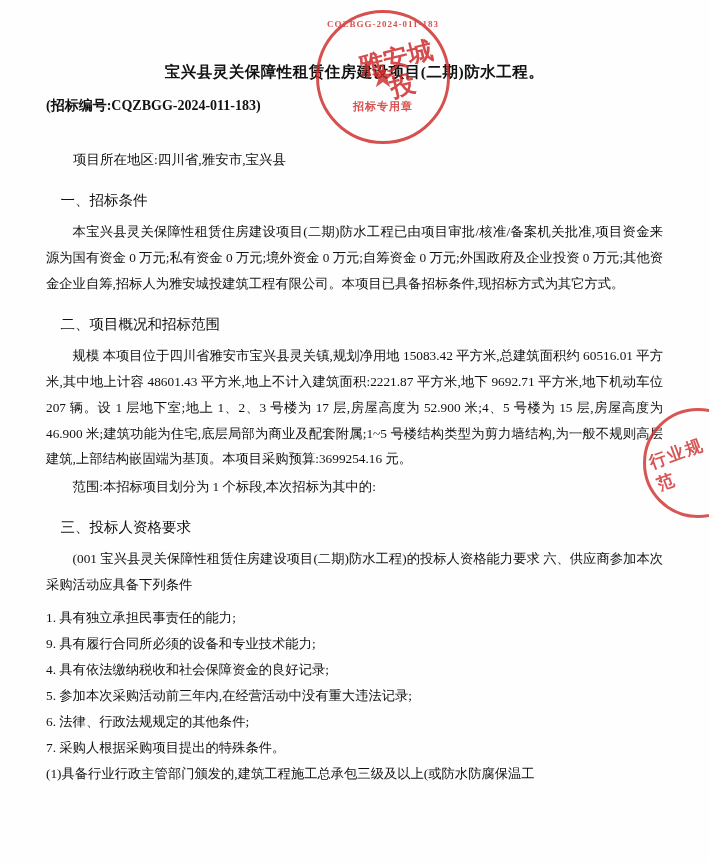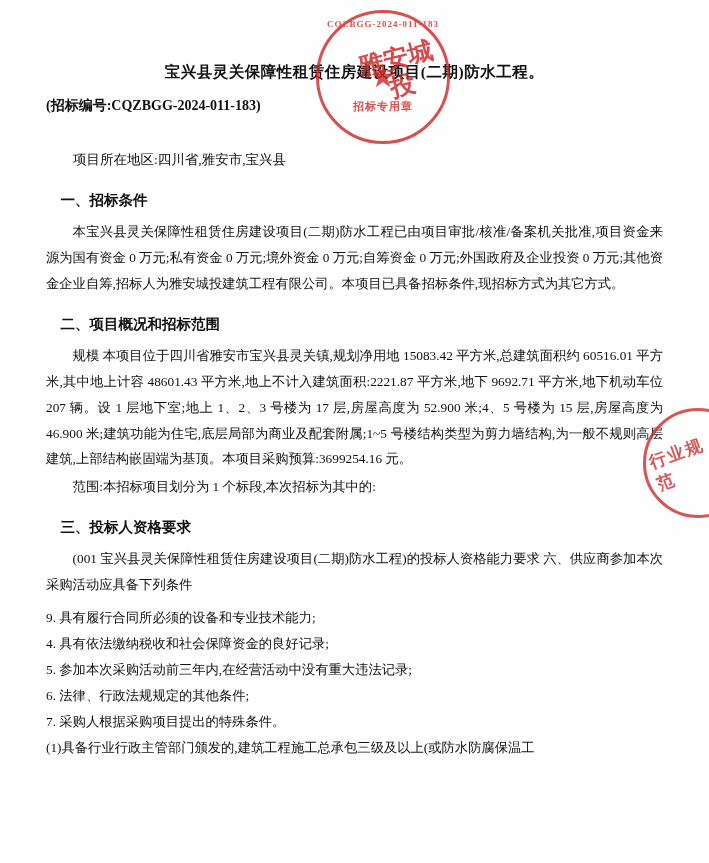--- a/index.html
+++ b/index.html
@@ -42,21 +42,21 @@
     line-height: 1.6;
   }
   .region-line {
     font-size: 13.5px;
     margin: 30px 0 0 0;
     text-indent: 2em;
     line-height: 1.9;
   }
   h2.section {
     font-size: 14.5px;
-    font-weight: bold;
+    font-weight: normal;
     margin: 14px 0 6px 0;
     text-indent: 1em;
     line-height: 1.8;
   }
   p.para {
     font-size: 13.3px;
     line-height: 1.95;
     margin: 0 0 2px 0;
     text-align: justify;
     text-indent: 2em;
@@ -166,20 +166,21 @@
 
     <h2 class="section">二、项目概况和招标范围</h2>
     <p class="para">规模 本项目位于四川省雅安市宝兴县灵关镇,规划净用地 15083.42 平方米,总建筑面积约 60516.01 平方米,其中地上计容 48601.43 平方米,地上不计入建筑面积:2221.87 平方米,地下 9692.71 平方米,地下机动车位 207 辆。设 1 层地下室;地上 1、2、3 号楼为 17 层,房屋高度为 52.900 米;4、5 号楼为 15 层,房屋高度为 46.900 米;建筑功能为住宅,底层局部为商业及配套附属;1~5 号楼结构类型为剪力墙结构,为一般不规则高层建筑,上部结构嵌固端为基顶。本项目采购预算:3699254.16 元。</p>
     <p class="para">范围:本招标项目划分为 1 个标段,本次招标为其中的:</p>
 
     <h2 class="section">三、投标人资格要求</h2>
     <p class="para">(001 宝兴县灵关保障性租赁住房建设项目(二期)防水工程)的投标人资格能力要求 六、供应商参加本次采购活动应具备下列条件</p>
 
     <div class="spacer-sm"></div>
 
+    <p class="item">1. 具有独立承担民事责任的能力;</p>
     <p class="item">9. 具有履行合同所必须的设备和专业技术能力;</p>
     <p class="item">4. 具有依法缴纳税收和社会保障资金的良好记录;</p>
     <p class="item">5. 参加本次采购活动前三年内,在经营活动中没有重大违法记录;</p>
     <p class="item">6. 法律、行政法规规定的其他条件;</p>
     <p class="item">7. 采购人根据采购项目提出的特殊条件。</p>
     <p class="item">(1)具备行业行政主管部门颁发的,建筑工程施工总承包三级及以上(或防水防腐保温工</p>
 
   </div>
 
   <div class="seal seal-main">

